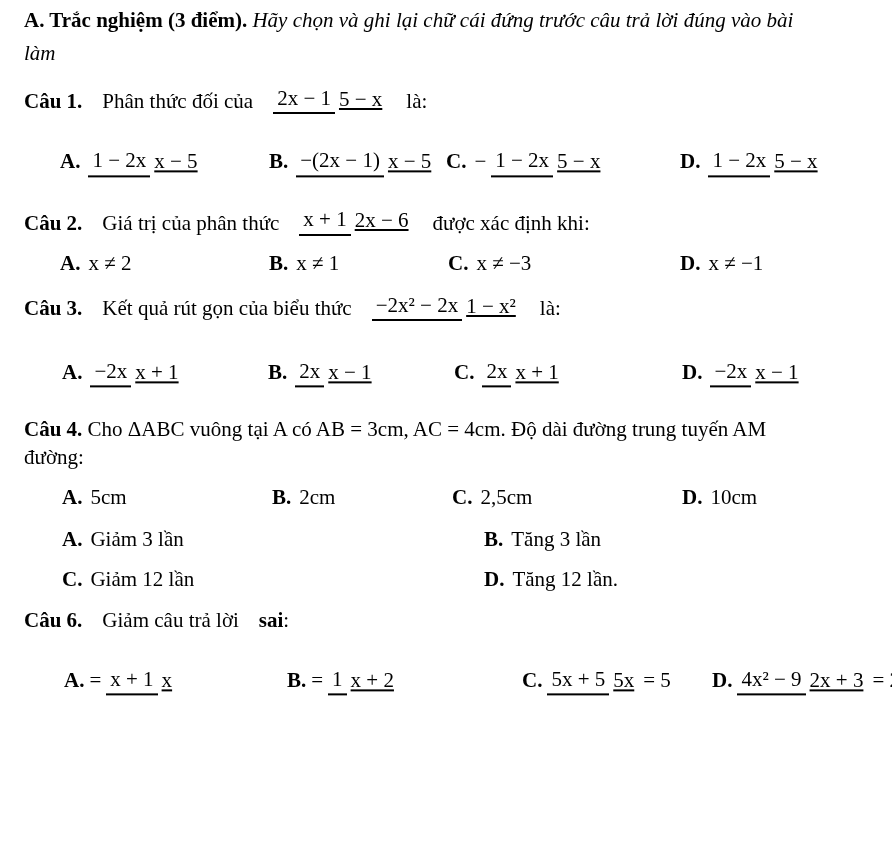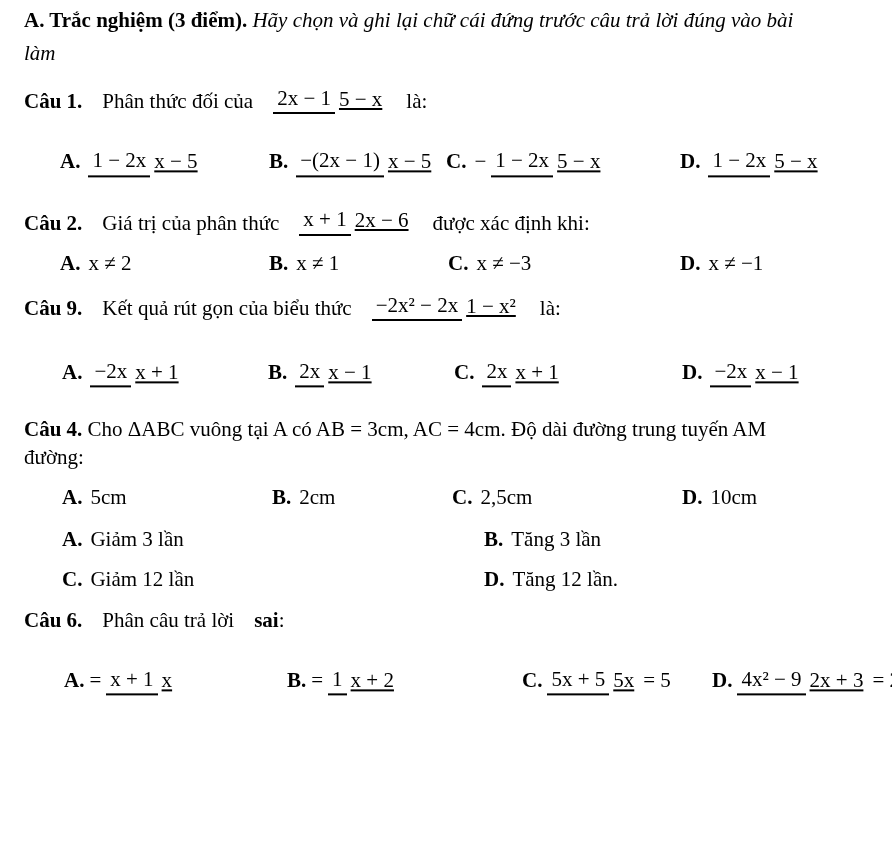--- a/index.html
+++ b/index.html
@@ -97,21 +97,21 @@
         <b class="letter">C.</b>
         <span>x ≠ −3</span>
       </span>
     <span class="opt" style="left:656px">
         <b class="letter">D.</b>
         <span>x ≠ −1</span>
       </span>
   </div>
 
   <div class="stem mb16">
-    <b class="qlabel">Câu 9.</b>
+    <b class="qlabel">Câu 3.</b>
     <span>Kết quả rút gọn của biểu thức</span>
     <span class="frac">
         <span class="num">−2x² − 2x</span>
         <span class="den">1 − x²</span>
       </span>
     <span>là:</span>
   </div>
   <div class="optrow tall mb6">
     <span class="opt" style="left:38px">
       <b class="letter">A.</b>
@@ -181,21 +181,21 @@
         <span>Giảm 12 lần</span>
       </span>
     <span class="opt" style="left:460px">
         <b class="letter">D.</b>
         <span>Tăng 12 lần.</span>
       </span>
   </div>
 
   <div class="stem mb12">
     <b class="qlabel">Câu 6.</b>
-    <span>Phân câu trả lời</span>
+    <span>Giảm câu trả lời</span>
     <span><b>sai</b><span>:</span></span>
   </div>
   <div class="optrow tall">
     <span class="opt eq" style="left:40px">
       <b class="letter">A.</b>
       <span>=</span>
       <span class="frac">
           <span class="num">x + 1</span>
           <span class="den">x</span>
         </span>

